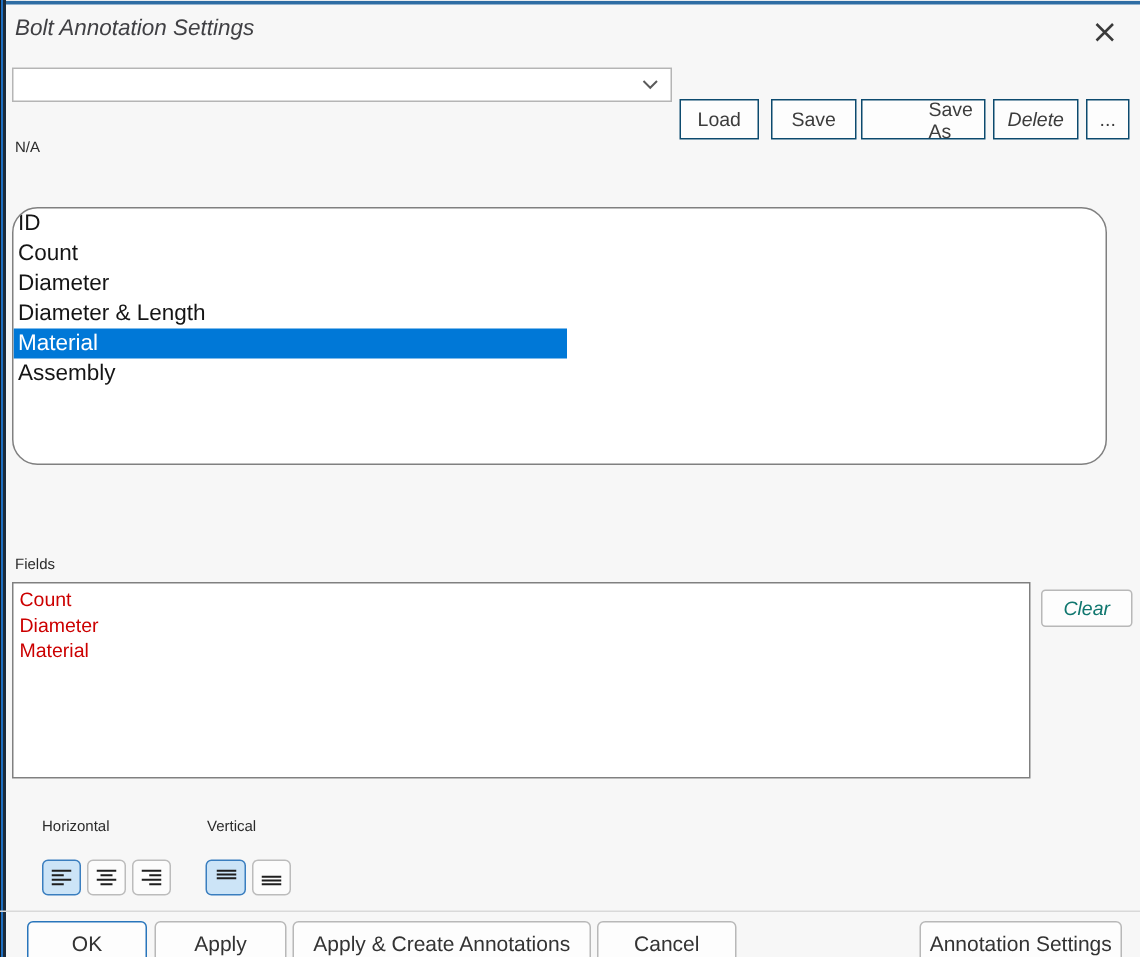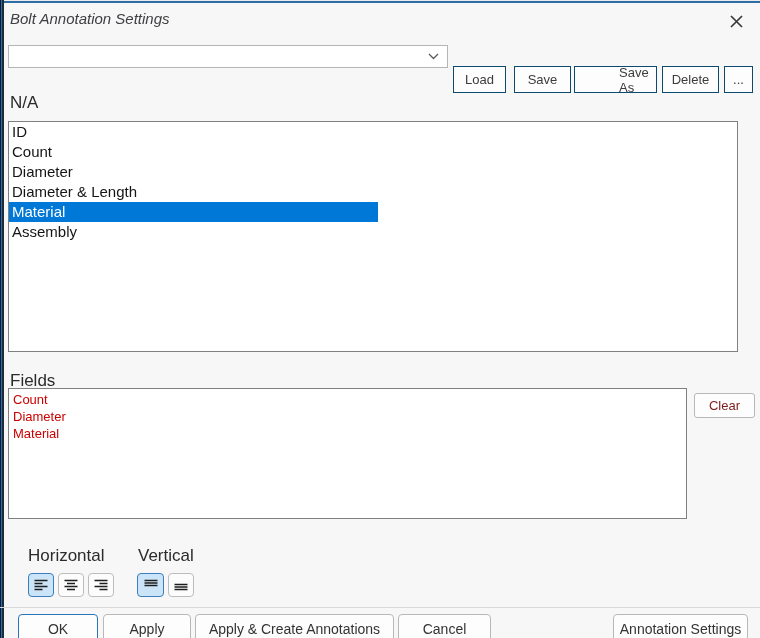--- a/index.html
+++ b/index.html
@@ -10,32 +10,32 @@
   .left-edge{position:absolute;left:0;top:0;width:4px;height:638px;
     background:linear-gradient(to right,#15191c 0 1px,#1e6fc2 1px 2px,#1d2b3a 2px 4px);}
   .title{position:absolute;left:10px;top:10px;font-size:15px;color:#404044;font-style:italic;}
   .close{position:absolute;left:722px;top:8px;width:28px;height:26px;display:flex;align-items:center;justify-content:center;cursor:pointer;}
   
   .combo{position:absolute;left:8px;top:45px;width:440px;height:23px;background:#fff;border:1px solid #b5b5b5;box-sizing:border-box;}
   .combo .chev{position:absolute;right:8px;top:7px;}
   .tbtn{position:absolute;top:43px;height:27px;background:#fdfdfd;border:1px solid #0c4a6e;box-sizing:border-box;
     font-size:13px;color:#3c3c3c;display:flex;align-items:center;justify-content:center;cursor:pointer;margin-top:23px;}
   
-  .lbl{position:absolute;font-size:17px;color:#2b2b2b;text-align:right;}
+  .lbl{position:absolute;font-size:10px;color:#2b2b2b;text-align:right;}
   
   .listbox{position:absolute;background:#fff;border:1px solid #808080;box-sizing:border-box;overflow:hidden;}
-  .lb1{left:8px;top:121px;width:730px;height:231px;}
+  .lb1{left:8px;top:138px;width:730px;height:172px;border-radius:17px;}
   .lb1 .li{height:20px;line-height:20px;padding-left:3px;font-size:15px;color:#151515;white-space:nowrap;}
   .lb1 .li.sel{width:366px;background:#0078d7;color:#ffffff;}
   .lb2{left:8px;top:388px;width:679px;height:131px;}
   .lb2 .li{height:17px;line-height:17px;padding-left:4px;font-size:13px;color:#cc0000;white-space:nowrap;}
   .lb2{padding-top:2px;}
   
   .rbtn{position:absolute;background:#fdfdfd;border:1px solid #b8b8b8;border-radius:4px;box-sizing:border-box;
-    font-size:13px;color:#7f1d1d;display:flex;align-items:center;justify-content:center;cursor:pointer;}
+    font-size:13px;color:#0f766e;display:flex;align-items:center;justify-content:center;cursor:pointer;font-style:italic;}
   .clear{left:694px;top:393px;width:61px;height:25px;border-radius:3px;}
   
   .abtn{position:absolute;top:573px;width:26px;height:24px;background:#fcfcfc;border:1px solid #bcbcbc;border-radius:4px;
     box-sizing:border-box;display:flex;align-items:center;justify-content:center;cursor:pointer;}
   .abtn.sel{background:#cce4f7;border-color:#3a7ebf;}
   
   .sep{position:absolute;left:0;top:607px;width:760px;height:1px;background:#d9d9d9;}
   .bbtn{position:absolute;top:614px;height:30px;background:#fdfdfd;border:1px solid #b8b8b8;border-radius:4px;box-sizing:border-box;
     font-size:14px;color:#333;display:flex;align-items:center;justify-content:center;cursor:pointer;}
   .bbtn.default{border-color:#2875bb;}
@@ -61,21 +61,21 @@
     <span></span>
     <span class="chev">
       <svg width="11" height="7" viewBox="0 0 11 7">
           <path d="M1 1 L5.5 5.5 L10 1" stroke="#5a5a5a" stroke-width="1.3" fill="none"></path>
         </svg>
     </span>
   </div>
   <div class="tbtn" style="left:453px;width:53px;">Load</div>
   <div class="tbtn" style="left:514px;width:57px;text-align:center;">Save</div>
   <div class="tbtn" style="left:574px;width:83px;padding-left:44px;">Save As</div>
-  <div class="tbtn" style="left:662px;width:57px;">Delete</div>
+  <div class="tbtn" style="left:662px;width:57px;font-style:italic;">Delete</div>
   <div class="tbtn" style="left:724px;width:29px;">...</div>
 
   <div class="lbl" style="left:10px;top:93px;">N/A</div>
   <div class="listbox lb1">
     <div class="li">ID</div>
     <div class="li">Count</div>
     <div class="li">Diameter</div>
     <div class="li">Diameter &amp; Length</div>
     <div class="li sel">Material</div>
     <div class="li">Assembly</div>

